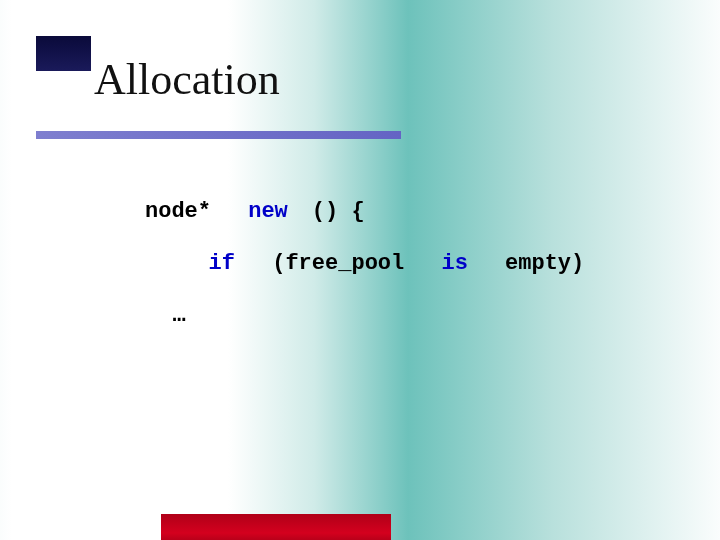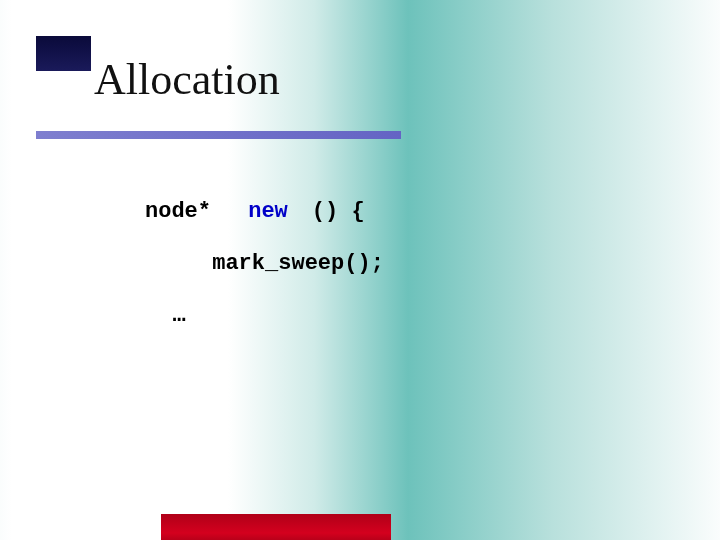--- a/index.html
+++ b/index.html
@@ -55,17 +55,17 @@
 <body>
 
 <div class="corner-block"></div>
 
 <div class="title">Allocation</div>
 
 <div class="underline"></div>
 
 <div class="code-area">
   <div class="code-line"><span>node* </span><span class="kw">new</span><span>() {</span></div>
-  <div class="code-line">      mark_sweep();</div>
+  <div class="code-line"><span>   </span><span class="kw">if</span><span> (free_pool </span><span class="kw">is</span><span> empty)</span></div>
   <div class="code-line">   …</div>
 </div>
 
 <div class="red-bar"></div>
 
 </body></html>

